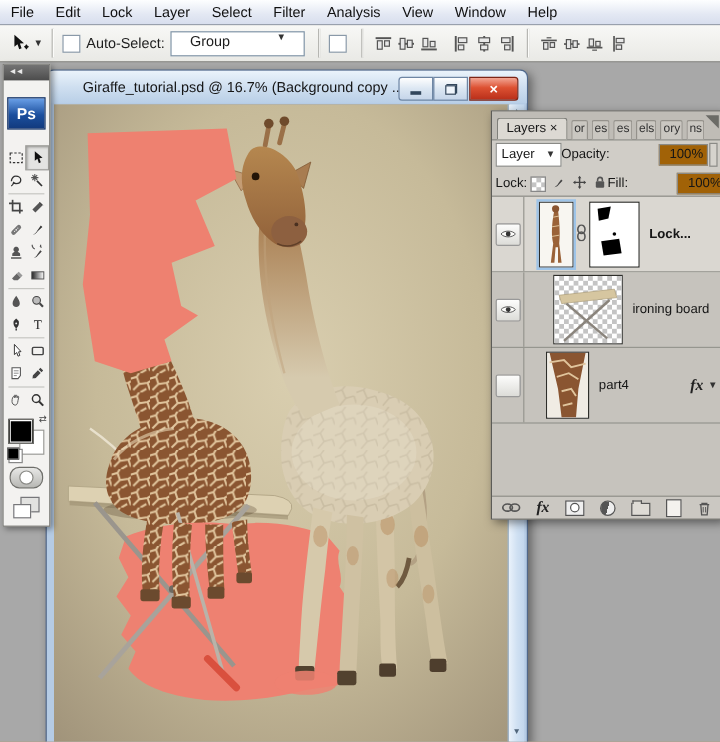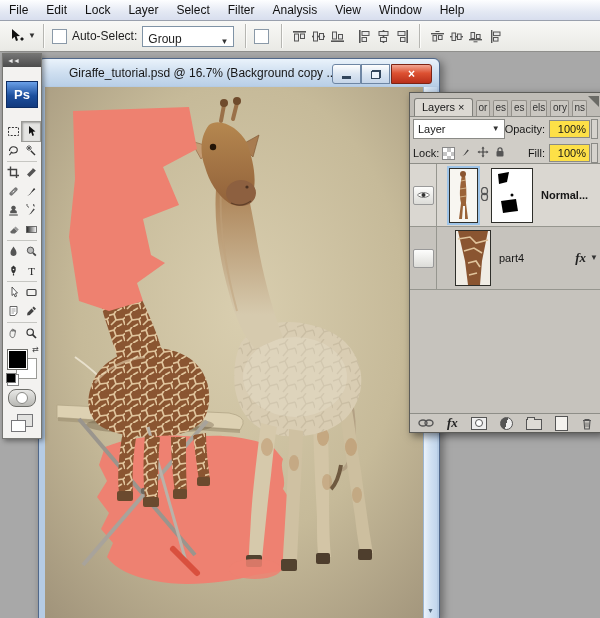--- a/index.html
+++ b/index.html
@@ -11,21 +11,21 @@
     border-bottom:1px solid #99a0ad;display:flex;align-items:center;font-size:12px;color:#101010;}
   .menu-item{padding:0 9px;line-height:20px;cursor:default;}
 
   
   .options-bar{height:30px;background:linear-gradient(#f8f8f6,#e9e9e5);
     border-bottom:1px solid #8f8f8c;display:flex;align-items:center;font-size:12px;color:#1d1d1d;}
   .ob-sep{width:1px;height:24px;background:#b6b6b2;border-right:1px solid #fcfcfa;margin:0 7px;}
   .checkbox{width:13px;height:13px;background:#fff;border:1px solid #8a99a8;margin:0 5px 0 0;flex:none;}
   .ob-label{margin-right:5px;white-space:nowrap;text-align:center;}
   .dropdown{width:80px;height:19px;background:#fff;border:1px solid #7f93a6;display:flex;
-    align-items:flex-end;justify-content:space-between;padding:0 5px;margin-right:4px;}
+    align-items:flex-start;justify-content:space-between;padding:0 15px;margin-right:4px;}
   .caret{font-size:8px;color:#333;line-height:1;}
   .tool-preview{width:22px;height:22px;margin-left:6px;display:flex;align-items:center;justify-content:center;}
   .align-btn{width:19px;height:21px;display:flex;align-items:center;justify-content:center;}
   .align-btn svg{display:block}
 
   
   .toolbox{position:absolute;left:2px;top:53px;width:38px;background:#f3f2f0;
     border:1px solid #767672;box-shadow:2px 2px 5px rgba(0,0,0,.4);z-index:30;}
   .toolbox-header{height:13px;background:linear-gradient(#747474,#4c4c4c);color:#e8e8e8;
     font-size:7px;line-height:13px;padding-left:4px;letter-spacing:-1px;}
@@ -81,22 +81,22 @@
     border-bottom:1px solid #8a8a85;position:relative;}
   .tab-active{background:#dcd9d3;border:1px solid #7f7f7a;border-bottom:none;border-radius:3px 3px 0 0;
     padding:2px 7px 3px;font-size:11px;white-space:nowrap;}
   .tab-frag{background:#cac7c1;border:1px solid #94918b;border-bottom:none;border-radius:2px 2px 0 0;
     margin-left:3px;height:14px;max-width:17px;overflow:hidden;padding:1px 2px 0;font-size:10px;color:#333;white-space:nowrap;}
   .panel-collapse{position:absolute;right:2px;top:3px;width:0;height:0;
     border-left:11px solid transparent;border-top:11px solid #6b6b66;}
   .ctl-row{display:flex;align-items:center;height:24px;padding:0 3px;}
   .select-box{width:104px;height:18px;background:#fff;border:1px solid #8a8a86;display:flex;
     align-items:center;justify-content:space-between;padding:0 4px;}
-  .num-box{width:33px;height:16px;background:#fde047;border:1px solid #8a8a86;text-align:right;
-    padding:0 3px;line-height:16px;flex:none;}
+  .num-box{width:33px;height:16px;background:#a16207;border:1px solid #8a8a86;text-align:right;
+    padding:0 3px;line-height:16px;flex:none;margin-left:37px;}
   .spin{width:5px;height:18px;background:#d6d3cd;border:1px solid #8a8a86;margin-left:1px;flex:none;}
   .ctl-label{margin:0 4px 0 auto;}
   .lock-icons{display:flex;gap:5px;align-items:center;margin-left:3px;}
   .checker{background:repeating-conic-gradient(#c4c4c4 0% 25%,#ffffff 0% 50%);background-size:8px 8px;}
   .layer-list{position:absolute;top:70px;bottom:18px;left:0;right:0;background:#c6c3bd;
     border-top:1px solid #8e8e88;overflow:hidden;}
   .layer-row{display:flex;align-items:center;height:62px;border-bottom:1px solid #96968f;position:relative;background:#c6c3bd;}
   .layer-row.selected{background:#dad7d1;}
   .eye-cell{width:26px;align-self:stretch;border-right:1px solid #96968f;display:flex;align-items:center;justify-content:center;flex:none;}
   .eye-box{width:19px;height:17px;background:linear-gradient(#fdfdfc,#dcdcd8);border:1px solid #99;border:1px solid #999;
@@ -587,23 +587,43 @@
             <ellipse cx="4.5" cy="10" rx="3" ry="3.6" fill="none" stroke="#555" stroke-width="1.3"></ellipse>
           </svg></span>
       <div class="thumb" style="width:40px;height:53px">
         <svg width="40" height="53">
             <rect width="40" height="53" fill="#fff"></rect>
             <path d="M6,5 L17,3 L15,13 L7,15 Z" fill="#000"></path>
             <path d="M9,32 L24,30 L26,42 L11,44 Z" fill="#000"></path>
             <circle cx="20" cy="26" r="1.5" fill="#000"></circle>
           </svg>
       </div>
-      <span class="layer-name bold">Normal...</span>
+      <span class="layer-name bold">Lock...</span>
     </div>
 
+    <div class="layer-row">
+      <div class="eye-cell">
+          <div class="eye-box">
+            <svg width="13" height="10">
+              <path d="M0.5,5 C3,1.8 10,1.8 12.5,5 C10,8.2 3,8.2 0.5,5 Z" fill="#fdfdfb" stroke="#555" stroke-width="0.8"></path>
+              <circle cx="6.5" cy="5" r="2" fill="#333"></circle>
+            </svg>
+          </div>
+        </div>
+      <div class="thumb" style="width:56px;height:56px;margin-left:24px">
+        <div class="checker" style="width:56px;height:56px;position:relative">
+          <svg width="56" height="56" style="position:absolute;left:0;top:0">
+              <path d="M4,16 L50,11 L52,18 L6,23 Z" fill="#d6c6a0" stroke="#b0a07c" stroke-width="0.6"></path>
+              <line x1="10" y1="23" x2="44" y2="52" stroke="#8a847c" stroke-width="2"></line>
+              <line x1="46" y1="20" x2="8" y2="54" stroke="#8a847c" stroke-width="2"></line>
+            </svg>
+        </div>
+      </div>
+      <span class="layer-name">ironing board</span>
+    </div>
 
     <div class="layer-row">
       <div class="eye-cell">
           <div class="eye-box"></div>
         </div>
       <div class="thumb" style="width:34px;height:54px;margin-left:18px">
         <svg width="34" height="54">
             <rect width="34" height="54" fill="#f0ece4"></rect>
             <path d="M2,0 H32 L26,30 L24,54 H12 L9,30 Z" fill="#8a5531"></path>
             <path d="M2,8 L14,6 L20,12 L32,9 M8,20 L18,17 L26,22 M12,32 L20,30 L24,36 M13,44 L21,42" stroke="#e0c49c" stroke-width="1.6" fill="none"></path>

